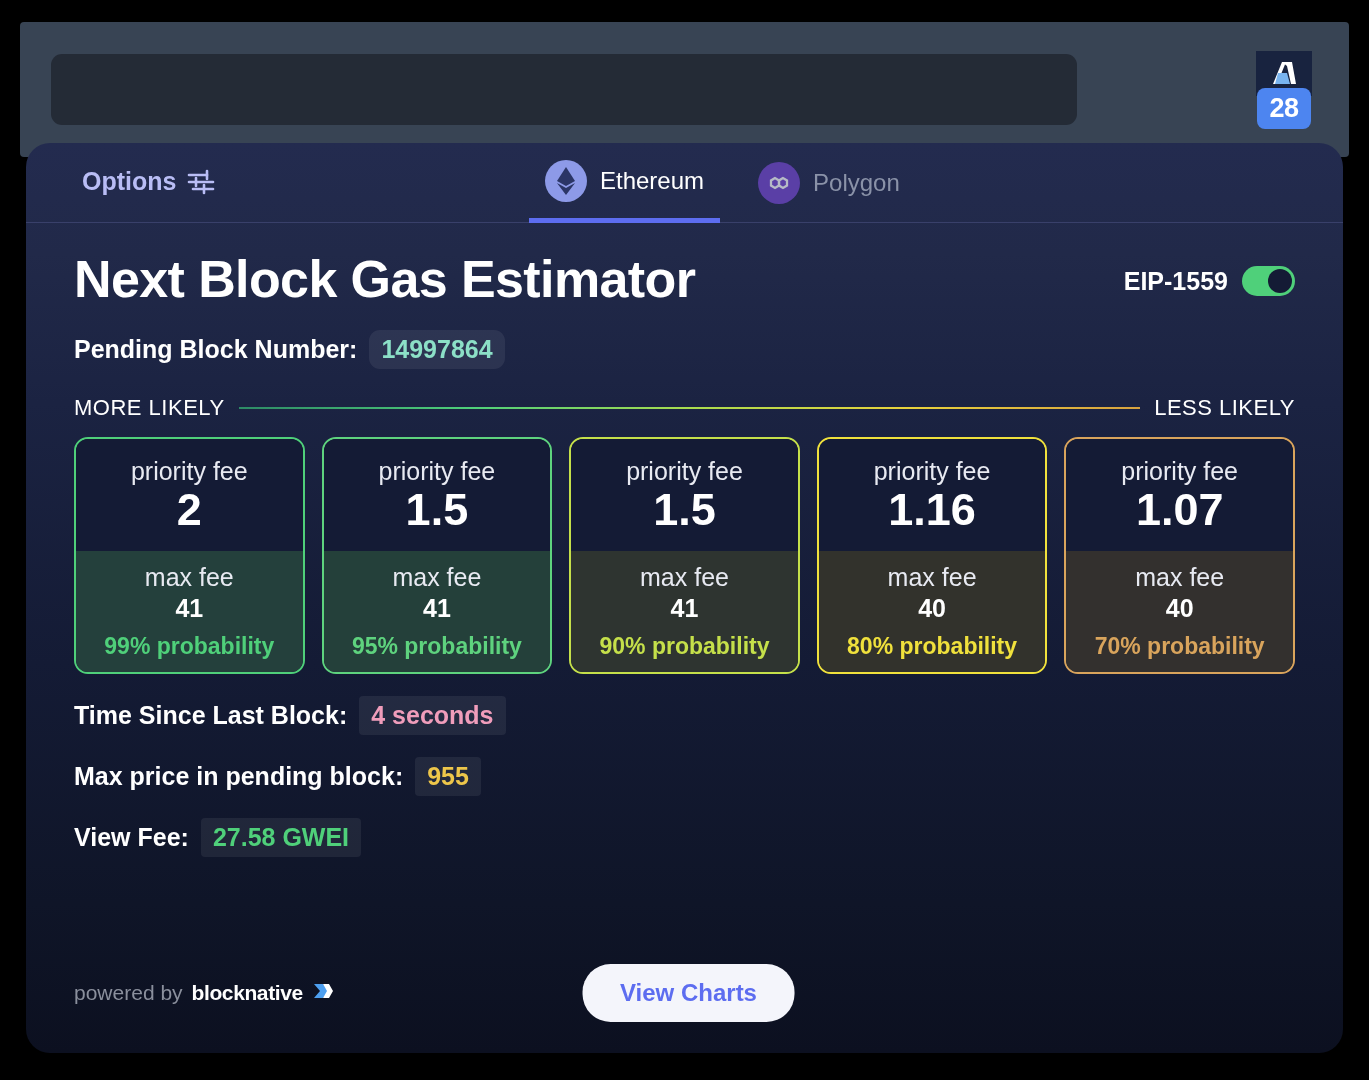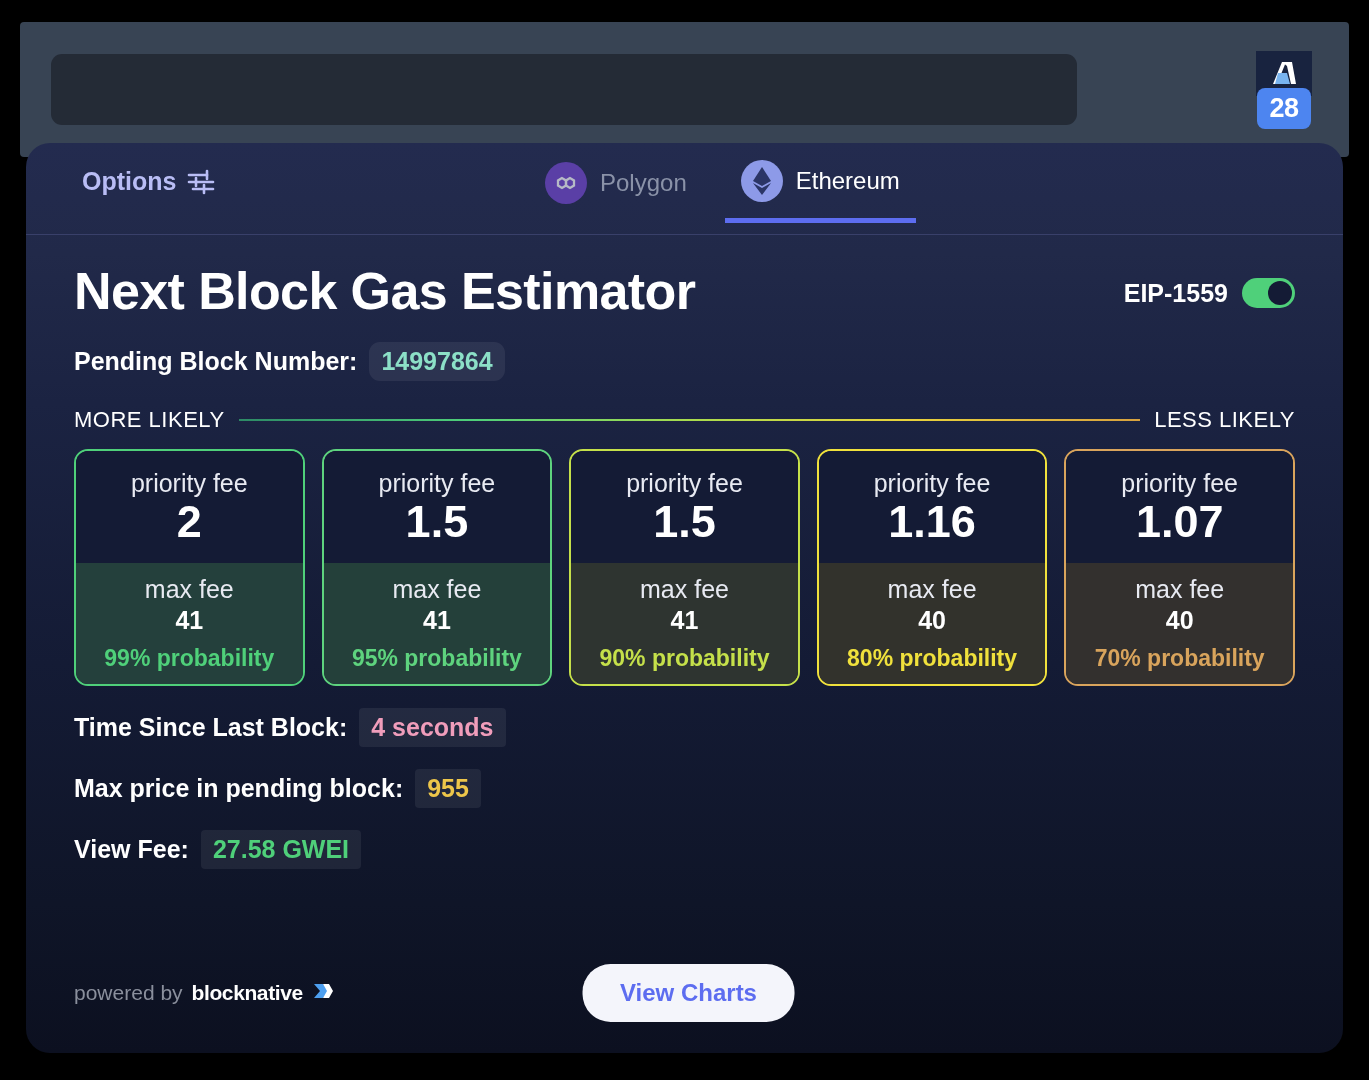--- a/index.html
+++ b/index.html
@@ -71,21 +71,21 @@
         #1b2342 260px,
         #141b35 520px,
         #0f1528 760px,
         #0c1020 910px);
     overflow: hidden;
   }
 
   
   .panel-head {
     position: relative;
-    height: 92px;
+    height: 80px;
     border-bottom: 1px solid #39406a;
     display: flex;
     align-items: center;
   }
   .options {
     position: absolute;
     left: 56px; top: 24px;
     display: flex; align-items: center; gap: 11px;
     color: #b9bdf5;
     font-size: 25px;
@@ -284,40 +284,40 @@
           <g stroke="#b9bdf5" stroke-width="2.6" stroke-linecap="round">
             <line x1="20" y1="2" x2="20" y2="10"></line>
             <line x1="9" y1="9" x2="9" y2="17"></line>
             <line x1="17" y1="16" x2="17" y2="24"></line>
           </g>
         </svg>
       </span>
     </div>
 
     <div class="tabs">
+      <div class="tab active">
+        <span class="coin coin-eth">
+          <svg width="20" height="30" viewBox="0 0 20 30">
+            <path d="M10 1 L19 15 L10 20 L1 15 Z" fill="#2b3566"></path>
+            <path d="M10 22 L19 17 L10 29 L1 17 Z" fill="#2b3566"></path>
+          </svg>
+        </span>
+        <span class="tab-label">Ethereum</span>
+      </div>
       <div class="tab inactive">
         <span class="coin coin-poly">
           <svg width="26" height="24" viewBox="0 0 26 24">
             <g fill="none" stroke="#b6bac6" stroke-width="2.3">
               <path d="M9 7 L5 9.5 L5 14.5 L9 17 L13 14.5 L13 9.5 Z"></path>
               <path d="M17 7 L13 9.5 L13 14.5 L17 17 L21 14.5 L21 9.5 Z"></path>
             </g>
           </svg>
         </span>
         <span class="tab-label">Polygon</span>
       </div>
-      <div class="tab active">
-        <span class="coin coin-eth">
-          <svg width="20" height="30" viewBox="0 0 20 30">
-            <path d="M10 1 L19 15 L10 20 L1 15 Z" fill="#2b3566"></path>
-            <path d="M10 22 L19 17 L10 29 L1 17 Z" fill="#2b3566"></path>
-          </svg>
-        </span>
-        <span class="tab-label">Ethereum</span>
-      </div>
     </div>
   </div>
 
   <div class="body">
 
     <div class="title-row">
       <h1>Next Block Gas Estimator</h1>
       <div class="eip">
         <span class="eip-label">EIP-1559</span>
         <span class="toggle"></span>

